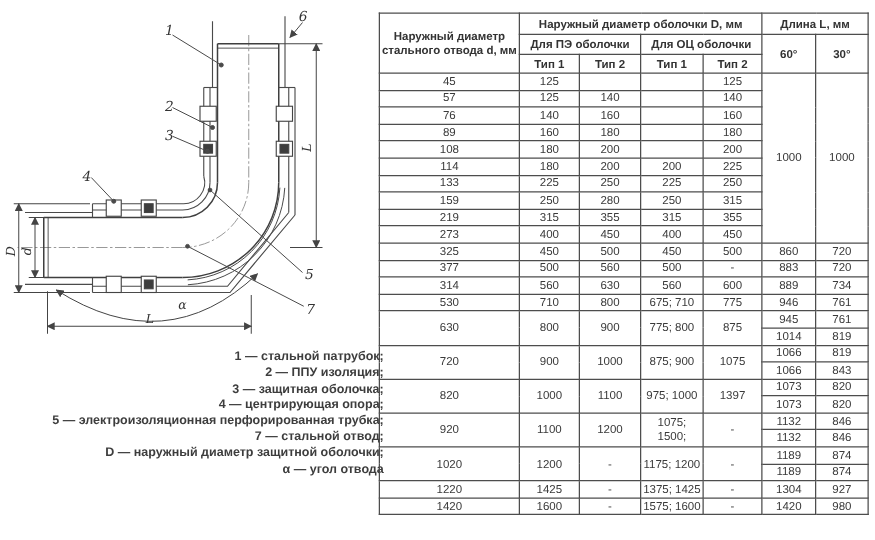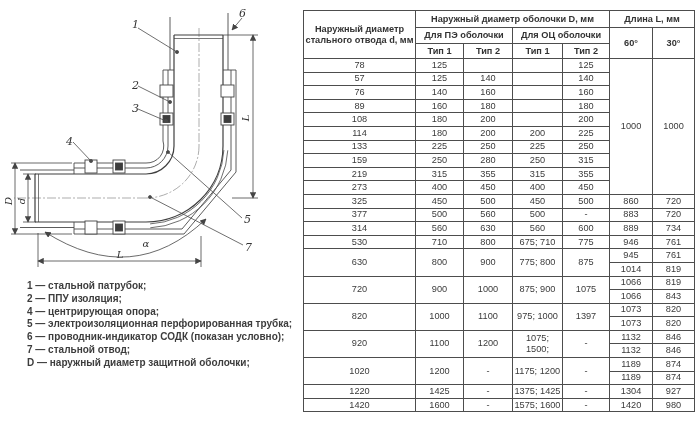--- a/index.html
+++ b/index.html
@@ -2,21 +2,21 @@
 <html><head>
 <meta charset="utf-8">
 <style>
   html,body{margin:0;padding:0;background:#fff;}
   .page{position:relative;width:700px;height:432px;background:#ffffff;
         font-family:"Liberation Sans",sans-serif;overflow:hidden;}
   
   #diagram{position:absolute;left:0;top:0;}
   .legend{position:absolute;left:27px;top:280px;width:280px;
           font-size:10px;font-weight:600;color:#3d3d3d;line-height:12.8px;}
-  .legend div{white-space:nowrap;}
+  .legend div{white-space:nowrap;text-align:right;}
   
   #dims-table{position:absolute;left:303px;top:10px;width:391px;
               border-collapse:collapse;table-layout:fixed;}
   #dims-table th,#dims-table td{border:1px solid #4d4d4d;text-align:center;
               vertical-align:middle;padding:0;}
   #dims-table th{font-size:9.2px;font-weight:bold;color:#333;line-height:10.5px;}
   #dims-table td{font-size:9.2px;color:#3a3a3a;height:12.6px;line-height:11px;
               white-space:pre-line;}
   #thead tr:nth-child(1) th{height:16px;}
   #thead tr:nth-child(2) th{height:15px;}
@@ -141,25 +141,26 @@
     <text class="dimlbl" x="12" y="201" transform="rotate(-90 12 201)" text-anchor="middle">D</text>
     <text class="dimlbl" x="25" y="201" transform="rotate(-90 25 201)" text-anchor="middle">d</text>
     <text class="dimlbl" x="120" y="258" text-anchor="middle">L</text>
     <text class="dimlbl" x="249" y="118" transform="rotate(-90 249 118)" text-anchor="middle">L</text>
     <text class="dimlbl" x="146" y="247" text-anchor="middle">α</text>
   </svg>
 
   <div id="legend" class="legend">
       <div>1 — стальной патрубок;</div>
       <div>2 — ППУ изоляция;</div>
+      <div>3 — защитная оболочка;</div>
       <div>4 — центрирующая опора;</div>
       <div>5 — электроизоляционная перфорированная трубка;</div>
-      <div>6 — проводник-индикатор СОДК (показан условно);</div>
       <div>7 — стальной отвод;</div>
       <div>D — наружный диаметр защитной оболочки;</div>
+      <div>α — угол отвода</div>
     </div>
 
   <table id="dims-table">
     <colgroup>
       <col style="width:112px">
         <col style="width:48px">
         <col style="width:49px">
       <col style="width:50px">
         <col style="width:47px">
         <col style="width:43px">
@@ -179,21 +180,21 @@
         </tr>
         <tr>
           <th>Тип 1</th>
           <th>Тип 2</th>
           <th>Тип 1</th>
           <th>Тип 2</th>
         </tr>
       </thead>
     <tbody id="tbody">
         <tr>
-          <td>78</td>
+          <td>45</td>
           <td>125</td>
           <td></td>
           <td></td>
           <td>125</td>
           <td rowspan="10">1000</td>
           <td rowspan="10">1000</td>
         </tr>
         <tr>
           <td>57</td>
           <td>125</td>

